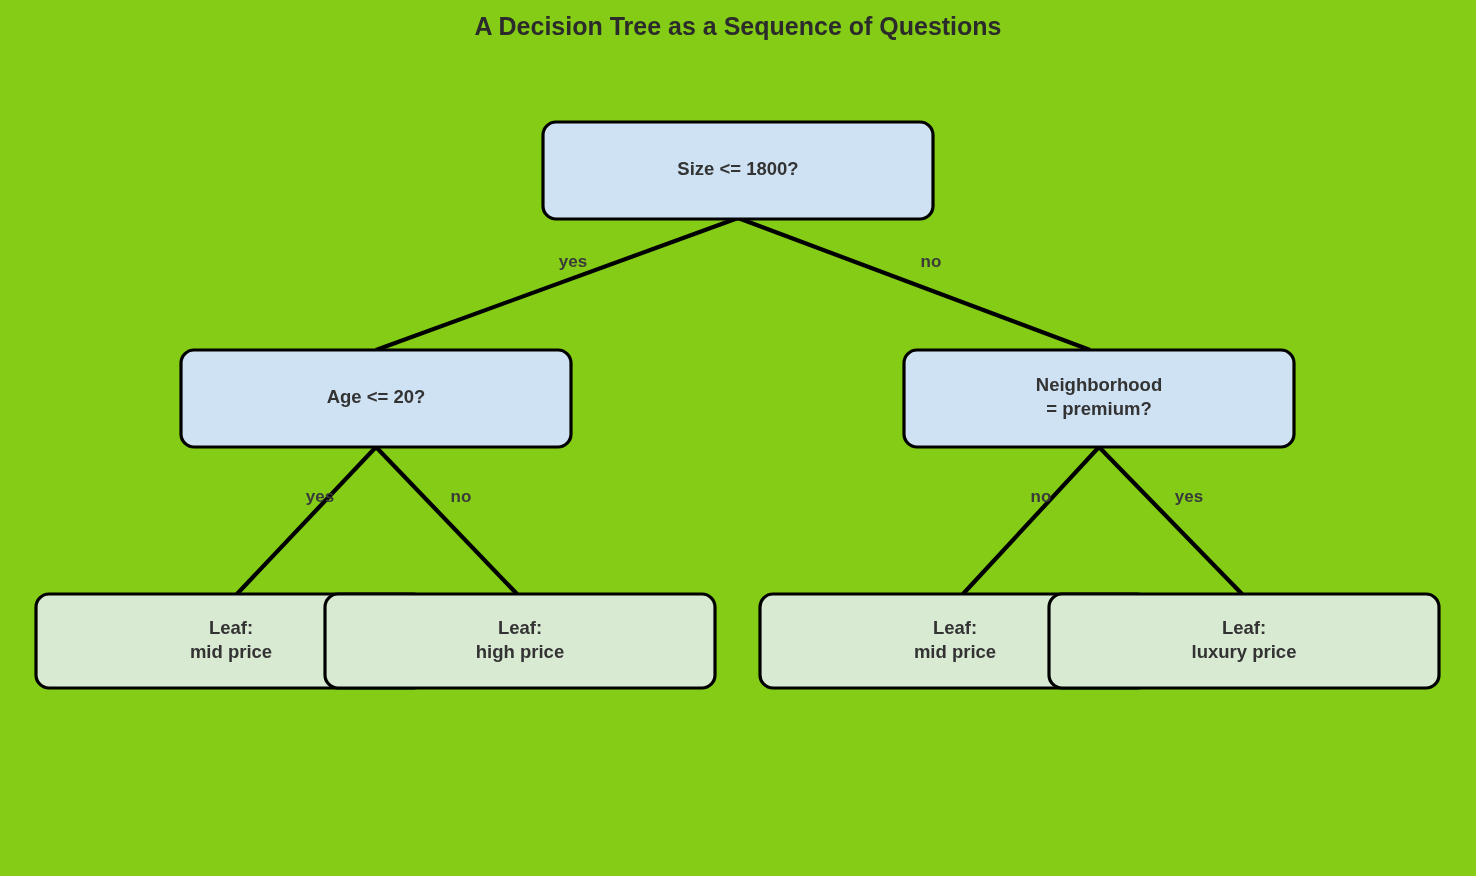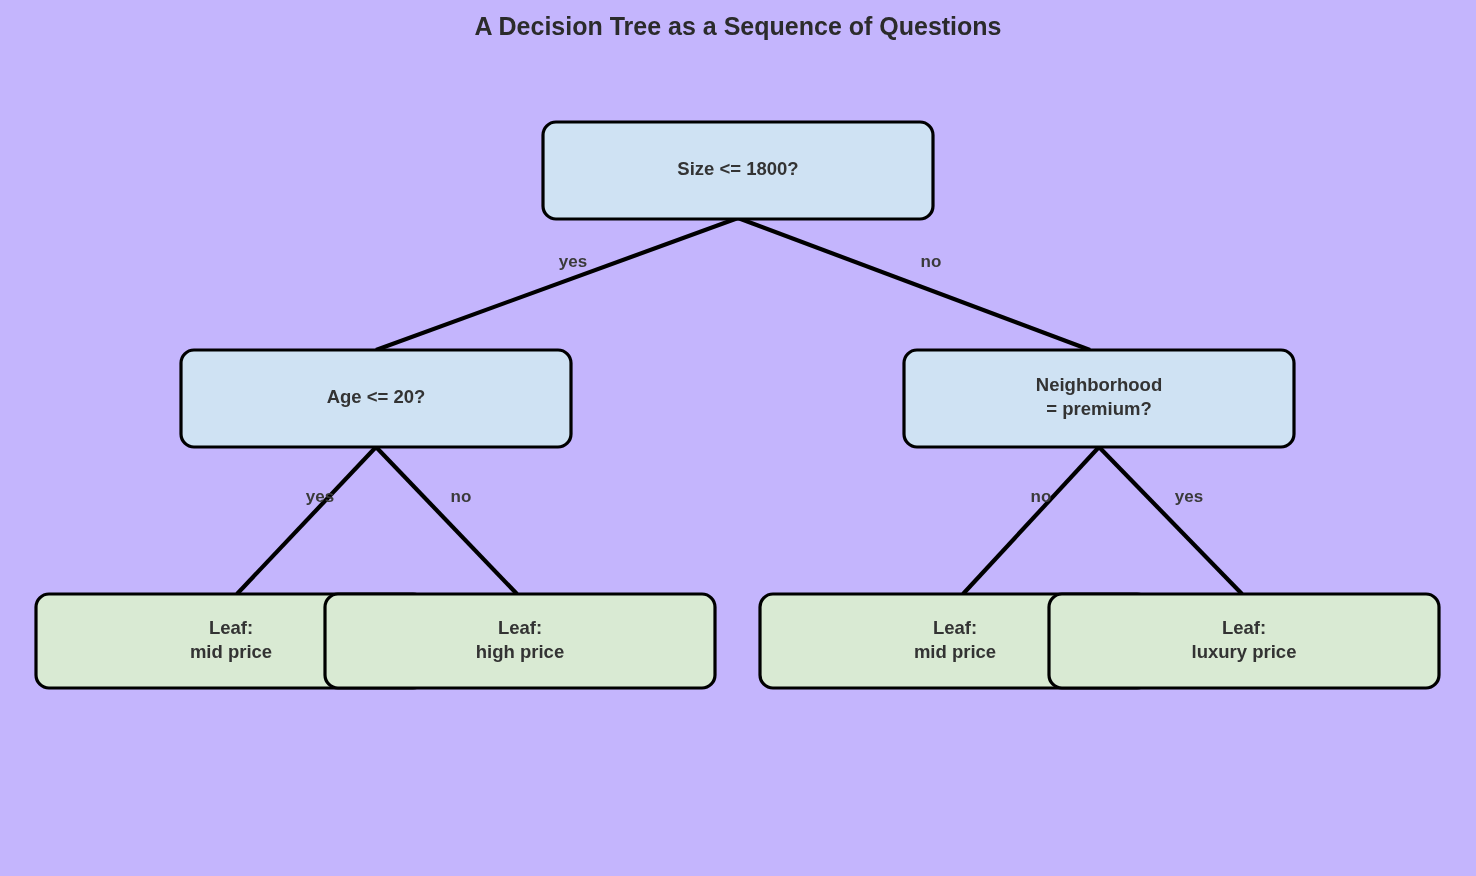--- a/index.html
+++ b/index.html
@@ -10,21 +10,21 @@
   body {
     width: 1476px;
     height: 876px;
     font-family: "Liberation Sans", sans-serif;
     overflow: hidden;
   }
   #diagram-root {
     position: relative;
     width: 1476px;
     height: 876px;
-    background: #c4b5fd;
+    background: #84cc16;
   }
   svg.tree-canvas {
     position: absolute;
     top: 0;
     left: 0;
     width: 1476px;
     height: 876px;
     display: block;
   }
   .diagram-title {

